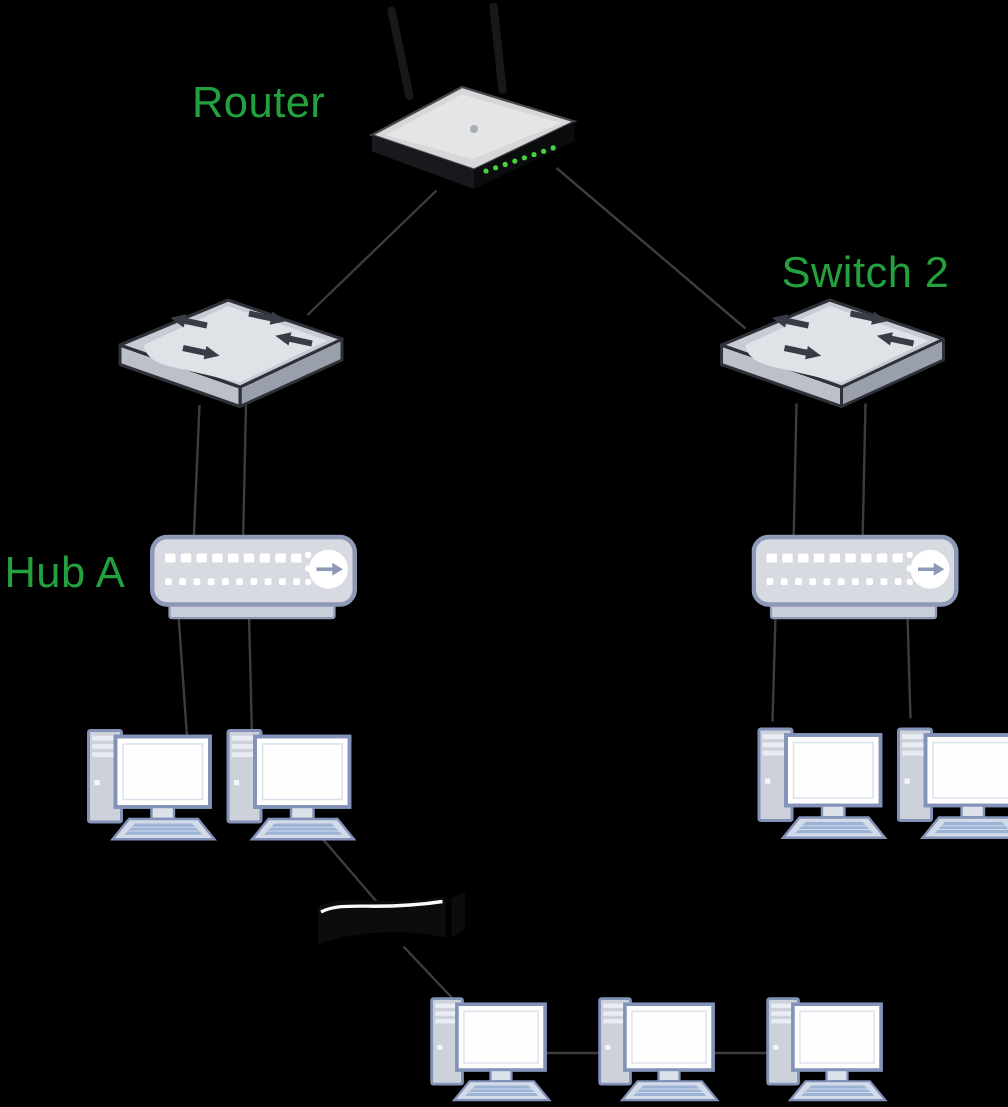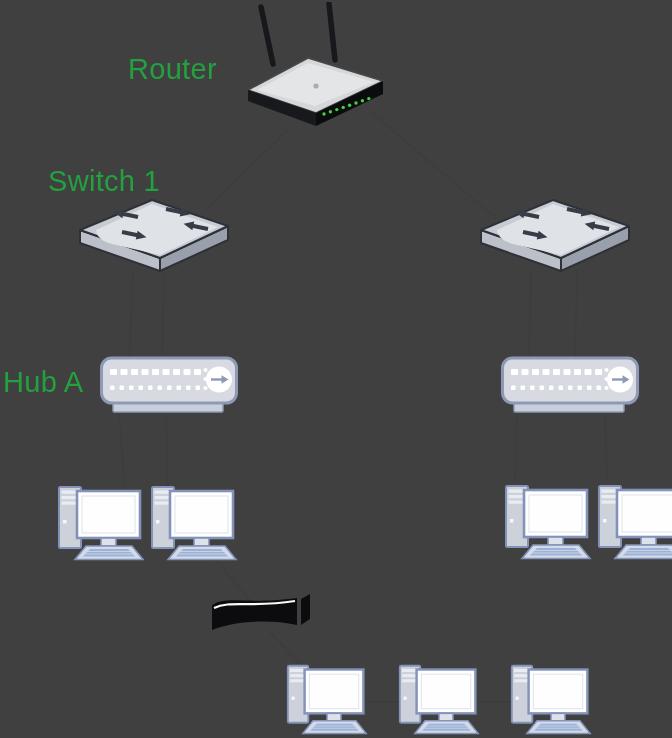--- a/index.html
+++ b/index.html
@@ -1,17 +1,17 @@
 <!DOCTYPE html>
 <html><head>
 <meta charset="utf-8">
 <style>
   html,body { margin:0; padding:0; background:#ffffff; }
   .canvas {
-    position:relative; width:672px; height:738px; background:#404040;
+    position:relative; width:672px; height:738px; background:#000000;
     overflow:hidden; font-family:"Liberation Sans", sans-serif;
   }
   .links { position:absolute; left:0; top:0; z-index:1; }
   .device { position:absolute; z-index:2; }
   .node-label {
     position:absolute; z-index:3; color:#22A13E; font-size:29px;
     line-height:30px; white-space:nowrap; letter-spacing:0.3px;
   }
   .lbl-router  { left:128px; top:54px;  }
   .lbl-switch1 { left:48px;  top:166px; }
@@ -194,16 +194,16 @@
       <use href="#sym-pc"></use>
     </svg>
   <svg class="device pc-c2" width="84" height="77" viewBox="0 0 90 82">
       <use href="#sym-pc"></use>
     </svg>
   <svg class="device pc-c3" width="84" height="77" viewBox="0 0 90 82">
       <use href="#sym-pc"></use>
     </svg>
 
   <div class="node-label lbl-router" style="color: rgb(34, 161, 62);">Router</div>
-  <div class="node-label lbl-switch1" style="color: rgb(34, 161, 62);">Switch 1</div>
+  <div class="node-label lbl-switch2" style="color: rgb(34, 161, 62);">Switch 2</div>
   <div class="node-label lbl-huba" style="color: rgb(34, 161, 62); text-align: center;">Hub A</div>
 
 </div>
 
 </body></html>

